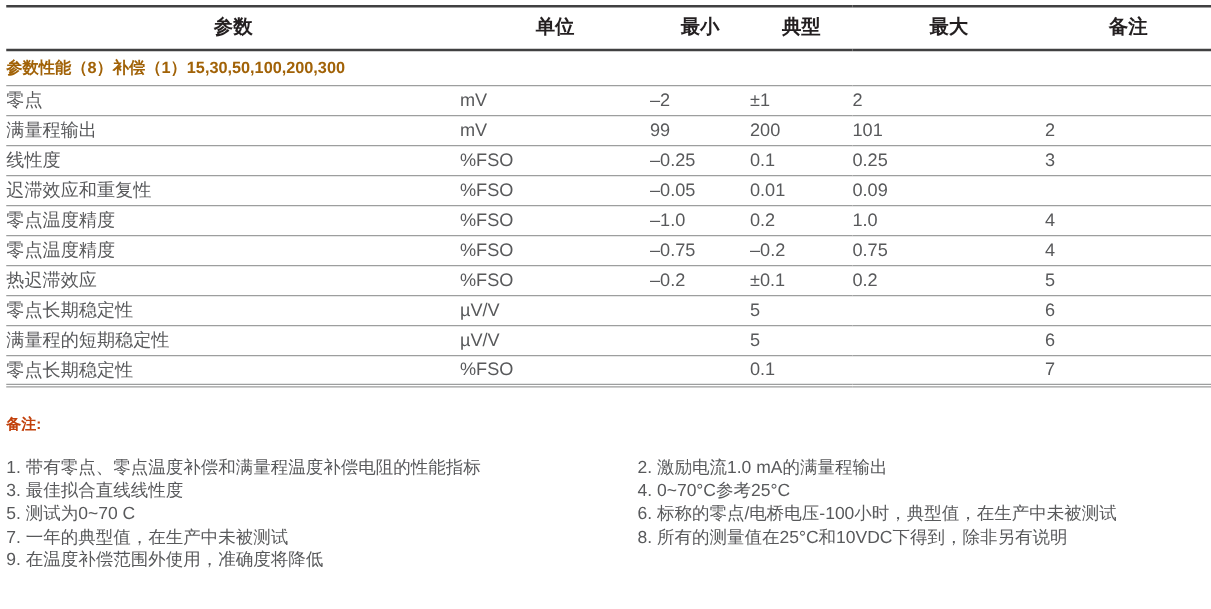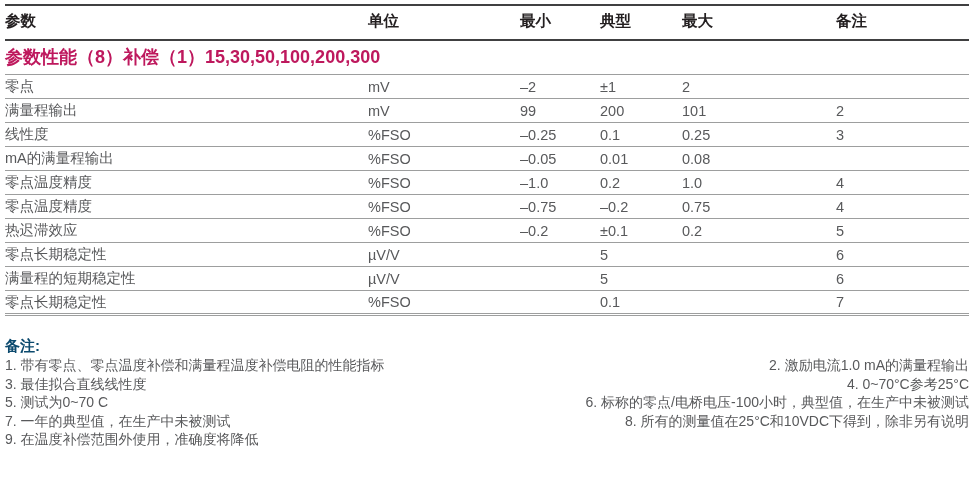--- a/index.html
+++ b/index.html
@@ -18,60 +18,61 @@
     table-layout: fixed;
   }
   col.c-param { width: 363px; }
   col.c-unit  { width: 152px; }
   col.c-min   { width: 80px;  }
   col.c-typ   { width: 82px;  }
   col.c-max   { width: 154px; }
   col.c-note  { width: 133px; }
 
   thead th {
-    text-align: left;
+    text-align: center;
     font-weight: bold;
     color: #231f20;
     font-size: 15.5px;
     padding: 5px 0 7px 0;
     border-top: 2px solid #404041;
     border-bottom: 2px solid #404041;
     white-space: nowrap;
   }
   tr.section-row td {
     font-weight: bold;
-    color: #be185d;
-    font-size: 18px;
+    color: #a16207;
+    font-size: 13px;
     padding: 4px 0 5px 0;
     border-bottom: 1px solid #9d9e9e;
     white-space: nowrap;
   }
   tr.data-row td {
     font-size: 14.5px;
     color: #58595b;
     height: 24px;
     padding: 0;
     vertical-align: middle;
     border-bottom: 1px solid #9d9e9e;
     white-space: nowrap;
   }
   tr.data-row:last-child td {
     border-bottom: 3px double #9d9e9e;
   }
 
   .notes { margin-top: 21px; width: 964px; }
   .notes-label {
     font-weight: bold;
-    color: #0c4a6e;
-    font-size: 15px;
+    color: #c2410c;
+    font-size: 12px;
+    margin-bottom: 16px;
   }
   .notes-cols { display: flex; flex-direction: row; }
   .notes-col { display: flex; flex-direction: column; }
   .notes-col.left  { width: 505px; flex: 0 0 505px; }
-  .notes-col.right { flex: 1 1 auto; text-align: right; }
+  .notes-col.right { flex: 1 1 auto; }
   .note-line {
     font-size: 14px;
     color: #58595b;
     line-height: 18.6px;
     white-space: nowrap;
   }
 </style>
 </head>
 <body>
 
@@ -119,25 +120,25 @@
         </tr>
         <tr class="data-row">
           <td>线性度</td>
           <td>%FSO</td>
           <td>–0.25</td>
           <td>0.1</td>
           <td>0.25</td>
           <td>3</td>
         </tr>
         <tr class="data-row">
-          <td>mA的满量程输出</td>
+          <td>迟滞效应和重复性</td>
           <td>%FSO</td>
           <td>–0.05</td>
           <td>0.01</td>
-          <td>0.08</td>
+          <td>0.09</td>
           <td></td>
         </tr>
         <tr class="data-row">
           <td>零点温度精度</td>
           <td>%FSO</td>
           <td>–1.0</td>
           <td>0.2</td>
           <td>1.0</td>
           <td>4</td>
         </tr>

